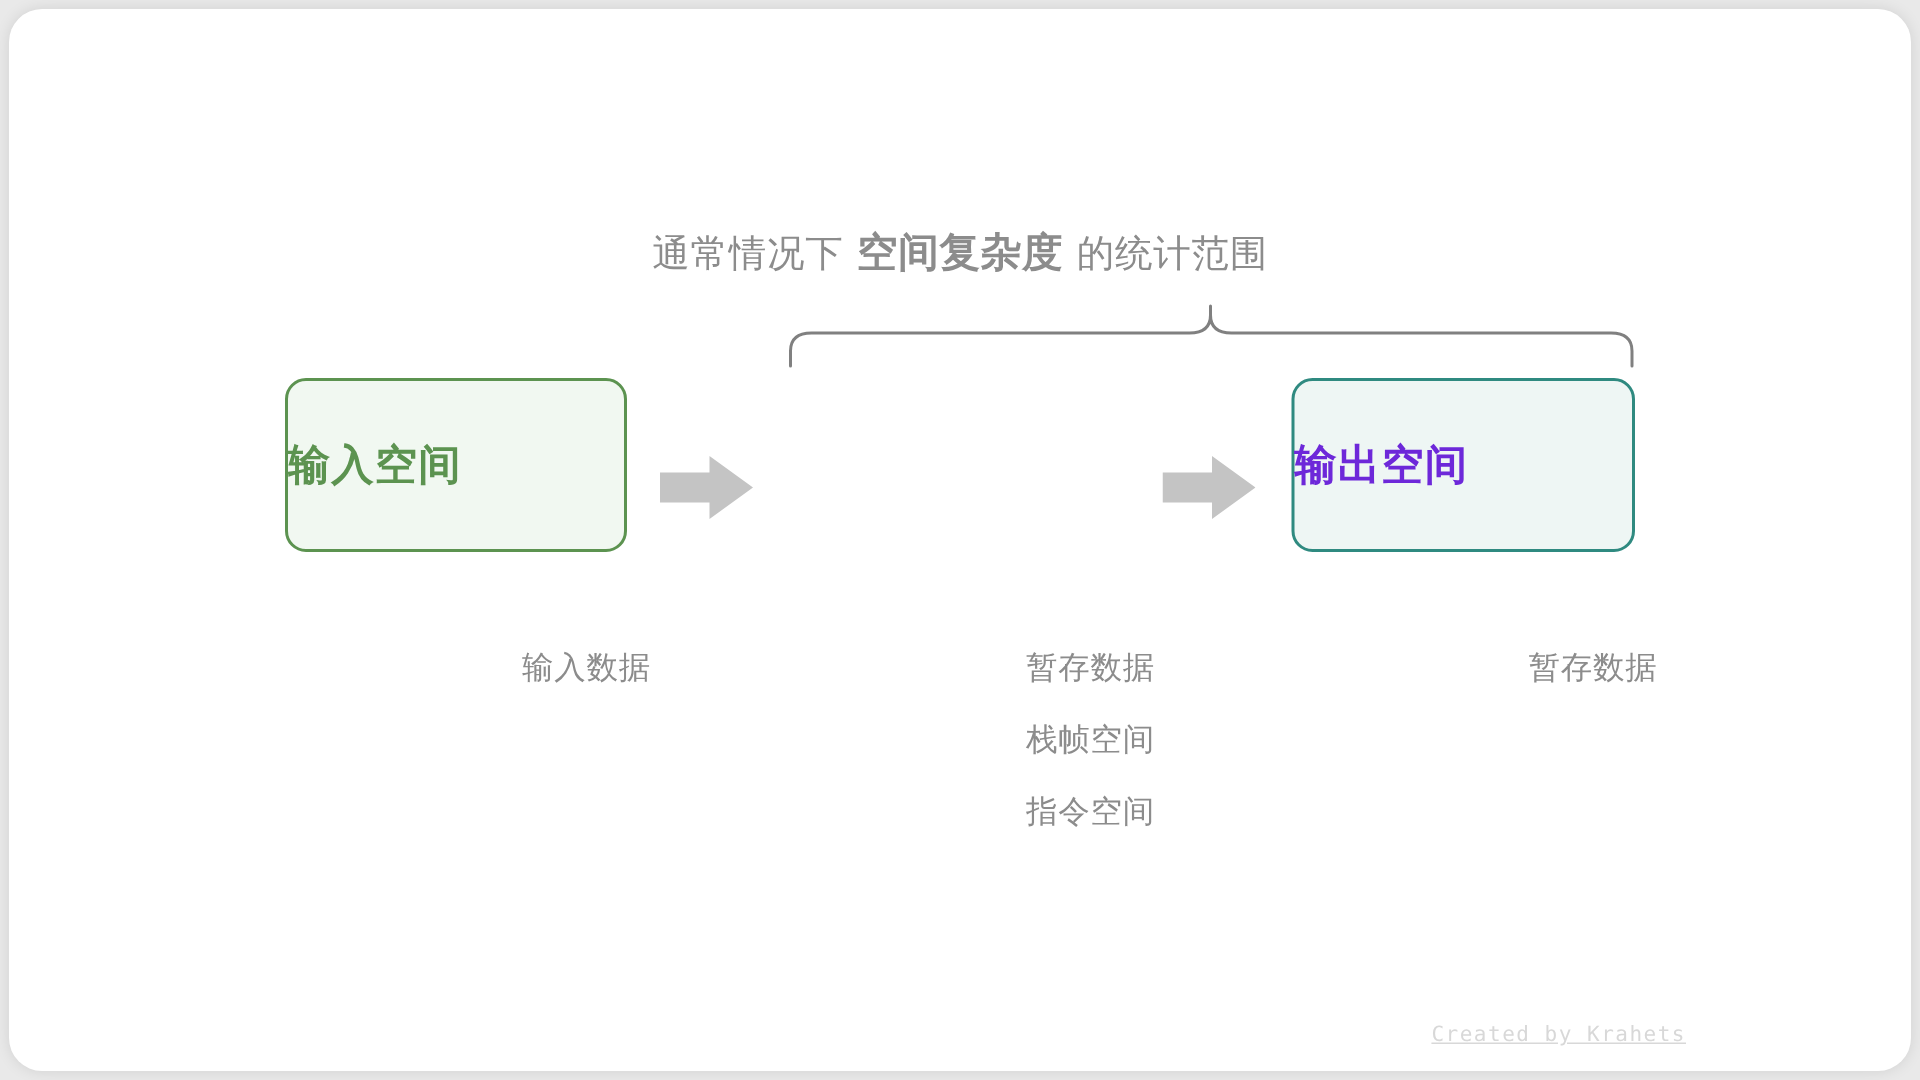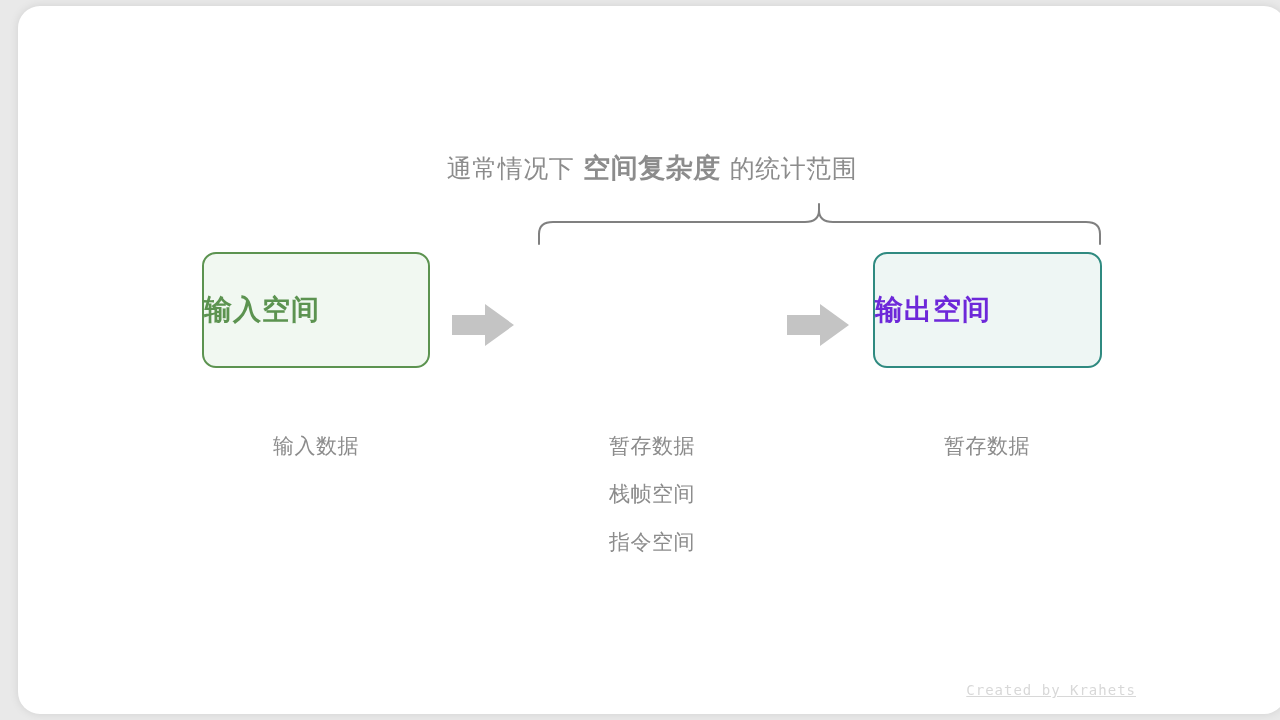--- a/index.html
+++ b/index.html
@@ -10,21 +10,20 @@
     overflow: hidden;
     background: #e9e9e9;
     font-family: "Liberation Sans", "DejaVu Sans", sans-serif;
   }
 
   #canvas {
     position: relative;
     width: 1160px;
     height: 720px;
     background: #e9e9e9;
-    margin-left: 12px;
   }
 
   
   #card {
     position: absolute;
     left: 6px;
     top: 6px;
     width: 1268px;
     height: 708px;
     background: #ffffff;
@@ -127,20 +126,21 @@
   #caption-input  { left: 174px; }
   #caption-temp   { left: 510px; }
   #caption-output { left: 845px; }
 
   .caption-line {
     font-size: 21px;
     color: #8c8c8c;
     line-height: 48px;
     letter-spacing: 0.5px;
     white-space: nowrap;
+    text-align: right;
   }
 
   
   #watermark {
     position: absolute;
     right: 36px;
     bottom: 22px;
     font-family: "DejaVu Sans Mono", "Liberation Mono", monospace;
     font-size: 14px;
     color: #d8d8d8;

